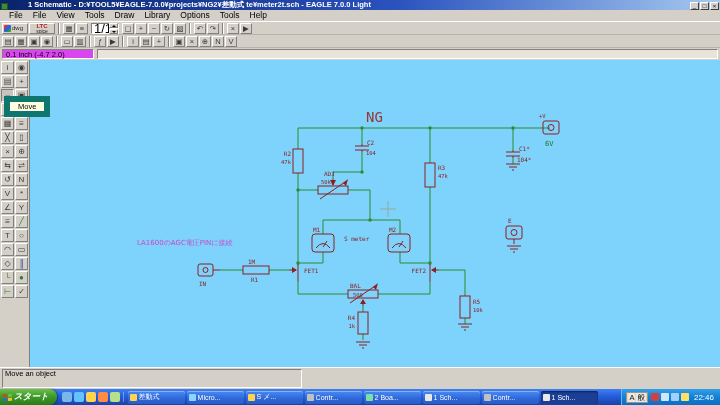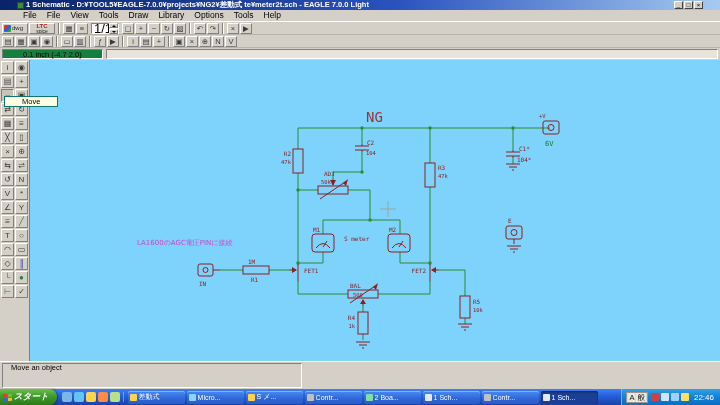--- a/index.html
+++ b/index.html
@@ -1,26 +1,26 @@
 <!DOCTYPE html>
 <html><head>
 <meta charset="utf-8">
 <style>
 *{margin:0;padding:0;box-sizing:border-box}
 html,body{width:720px;height:405px;overflow:hidden}
 body{font-family:"Liberation Sans",sans-serif;background:#d4d0c8}
 .screen{width:720px;height:405px;display:flex;flex-direction:column;background:#d4d0c8}
 
-.titlebar{flex:0 0 10px;height:10px;background:linear-gradient(90deg,#0a246a 0%,#2a52be 55%,#a6caf0 100%);display:flex;align-items:center;gap:2px;padding:0 17px}
+.titlebar{flex:0 0 10px;height:10px;background:linear-gradient(90deg,#0a246a 0%,#2a52be 55%,#a6caf0 100%);display:flex;align-items:flex-end;gap:20px;padding:0 1px}
 .app-icon{width:7px;height:7px;background:#3c8c3c;box-shadow:inset 0 0 0 1px #1e521e;border-radius:1px;flex:0 0 auto}
 .title{color:#fff;font-size:7.5px;font-weight:bold;white-space:nowrap;overflow:hidden;flex:1;line-height:10px}
 .winbtns{display:flex;gap:1px}
 .winbtn{width:9px;height:8px;background:#d4d0c8;border:1px solid;border-color:#fff #404040 #404040 #fff;font-size:6px;line-height:6px;text-align:center;color:#000}
 
-.menubar{flex:0 0 11px;display:flex;align-items:center;padding-left:18px;border-bottom:1px solid #fff}
+.menubar{flex:0 0 11px;display:flex;align-items:center;padding-left:4px;border-bottom:1px solid #fff}
 .menu-item{font-size:8.5px;padding:0 5px;line-height:11px;color:#000}
 
 .toolbar{flex:0 0 13px;display:flex;align-items:center;gap:1px;padding:0 2px;border-bottom:1px solid #b8b4ac}
 .tb-group{display:flex;gap:1px;align-items:center}
 .tb-btn{width:12px;height:11px;background:#d4d0c8;border:1px solid;border-color:#fff #808080 #808080 #fff;font-size:7.5px;line-height:9px;text-align:center;color:#3a3a3a;overflow:hidden}
 .tb-sep{width:2px;height:11px;border-left:1px solid #808080;border-right:1px solid #fff;margin:0 2px}
 .dwg{width:26px;display:flex;align-items:center;gap:1px;padding:0 1px}
 .dwg-ico{width:7px;height:7px;border-radius:1px;background:linear-gradient(135deg,#e03030 0 33%,#3060e0 33% 66%,#30a030 66% 100%)}
 .dwg-txt{font-size:6px;color:#222}
 .ltc{width:26px;display:flex;flex-direction:column;align-items:center;line-height:1;height:11px;justify-content:center}
@@ -28,45 +28,45 @@
 .ltc2{font-size:5px;color:#222}
 .sheet-combo{display:flex;align-items:center;height:11px;background:#fff;border:1px solid;border-color:#808080 #fff #fff #808080;margin:0 2px;padding-left:2px}
 .sheet-val{font-size:13px;width:15px}
 .spins{display:flex;flex-direction:column;gap:1px}
 .spin{width:9px;height:5px;background:#d4d0c8;border:1px solid;border-color:#fff #808080 #808080 #fff;position:relative}
 .spin::after{content:"";position:absolute;left:2px;top:1px;border-left:2px solid transparent;border-right:2px solid transparent}
 .spin.up::after{border-bottom:2px solid #000}
 .spin.down::after{border-top:2px solid #000}
 
 .coordbar{flex:0 0 12px;display:flex;align-items:center;gap:3px;padding:0 2px}
-.coords{height:10px;min-width:92px;background:#15803d;border:1px solid;border-color:#808080 #fff #fff #808080;font-size:7.5px;line-height:9px;padding:0 20px}
+.coords{height:10px;min-width:92px;background:#d946ef;border:1px solid;border-color:#808080 #fff #fff #808080;font-size:7.5px;line-height:9px;padding:0 3px}
 .cmdline{flex:1;height:10px;background:#e8e4dc;border:1px solid;border-color:#808080 #fff #fff #808080;font-size:8px;font-family:"Liberation Sans",sans-serif;padding:0 2px;outline:none}
 
 .main{flex:1;display:flex;position:relative;overflow:hidden}
 .palette{flex:0 0 30px;width:30px;background:#d4d0c8;display:grid;grid-template-columns:13px 13px;gap:1px;align-content:start;padding:1px;border-right:1px solid #808080}
 .pal-btn{width:13px;height:13px;background:#d4d0c8;border:1px solid;border-color:#fff #808080 #808080 #fff;font-size:8px;line-height:11px;text-align:center;color:#3a3a3a;overflow:hidden}
 .pal-btn.pressed{border-color:#808080 #fff #fff #808080;background:#c8c4bc}
 .canvas{flex:1;background:#7dd3fc;position:relative}
 .schsvg{position:absolute;left:0;top:0}
-.tooltip{position:absolute;left:4px;top:36px;background:#ffffe1;border:1px solid #0f766e;font-size:7.5px;line-height:9px;padding:0 17px;z-index:5;color:#000}
+.tooltip{position:absolute;left:4px;top:36px;background:#ffffe1;border:6px solid #0f766e;font-size:7.5px;line-height:9px;padding:0 8px;z-index:5;color:#000}
 
 .wires path{stroke:#2e8b2e;stroke-width:1;fill:none}
 .dots circle{fill:#2e8b2e}
 .sym rect,.sym path,.sym circle{stroke:#8b2020;stroke-width:1;fill:none}
 .symfill polygon{fill:#8b2020;stroke:none}
 .labels text{font-family:"DejaVu Sans Mono",monospace;font-size:6px;fill:#8b2020}
 .labels .small{font-size:5.5px}
 .labels .green{fill:#1f7a1f;font-size:7px}
 .ng{font-family:"DejaVu Sans Mono",monospace;font-size:14px;fill:#9c3434}
 .note{font-family:"DejaVu Sans",sans-serif;font-size:7px;fill:#cc44cc}
 .smeter{font-size:6.5px}
 .origin{stroke:#9aa89a;stroke-width:1;fill:none}
 
 .statusbar{flex:0 0 12px;background:#d4d0c8;border-top:1px solid #fff;display:flex;align-items:center;padding:1px 2px}
-.status-text{min-width:300px;height:25px;border:1px solid;border-color:#808080 #fff #fff #808080;font-size:7.5px;line-height:8px;padding:0 8px;color:#000}
+.status-text{min-width:300px;height:19px;border:1px solid;border-color:#808080 #fff #fff #808080;font-size:7.5px;line-height:8px;padding:0 2px;color:#000}
 
 .taskbar{flex:0 0 16px;background:linear-gradient(#3c81f3 0%,#245edb 45%,#1941a5 100%);display:flex;align-items:center;gap:2px}
 .startbtn{height:16px;display:flex;align-items:center;gap:2px;padding:0 8px 0 3px;background:linear-gradient(#6cbf4c 0%,#3f9c2a 45%,#2c7a1a 100%);border-radius:0 8px 8px 0;color:#fff;font-size:8.5px;font-weight:bold;font-style:italic;box-shadow:1px 0 2px rgba(0,0,0,.4);flex:0 0 auto}
 .flag{display:grid;grid-template-columns:4px 4px;grid-template-rows:3px 3px;gap:1px;transform:skewY(-4deg)}
 .flag i{display:block}
 .flag i:nth-child(1){background:#e23c28}.flag i:nth-child(2){background:#6cbf3c}
 .flag i:nth-child(3){background:#2c6cd4}.flag i:nth-child(4){background:#f0c030}
 .ql-area{display:flex;gap:2px;padding:0 3px;align-items:center;border-right:1px solid rgba(255,255,255,.35)}
 .ql{width:10px;height:10px;border-radius:2px}
 .task-area{display:flex;gap:2px;align-items:center;flex:1;overflow:hidden;padding-left:2px}

